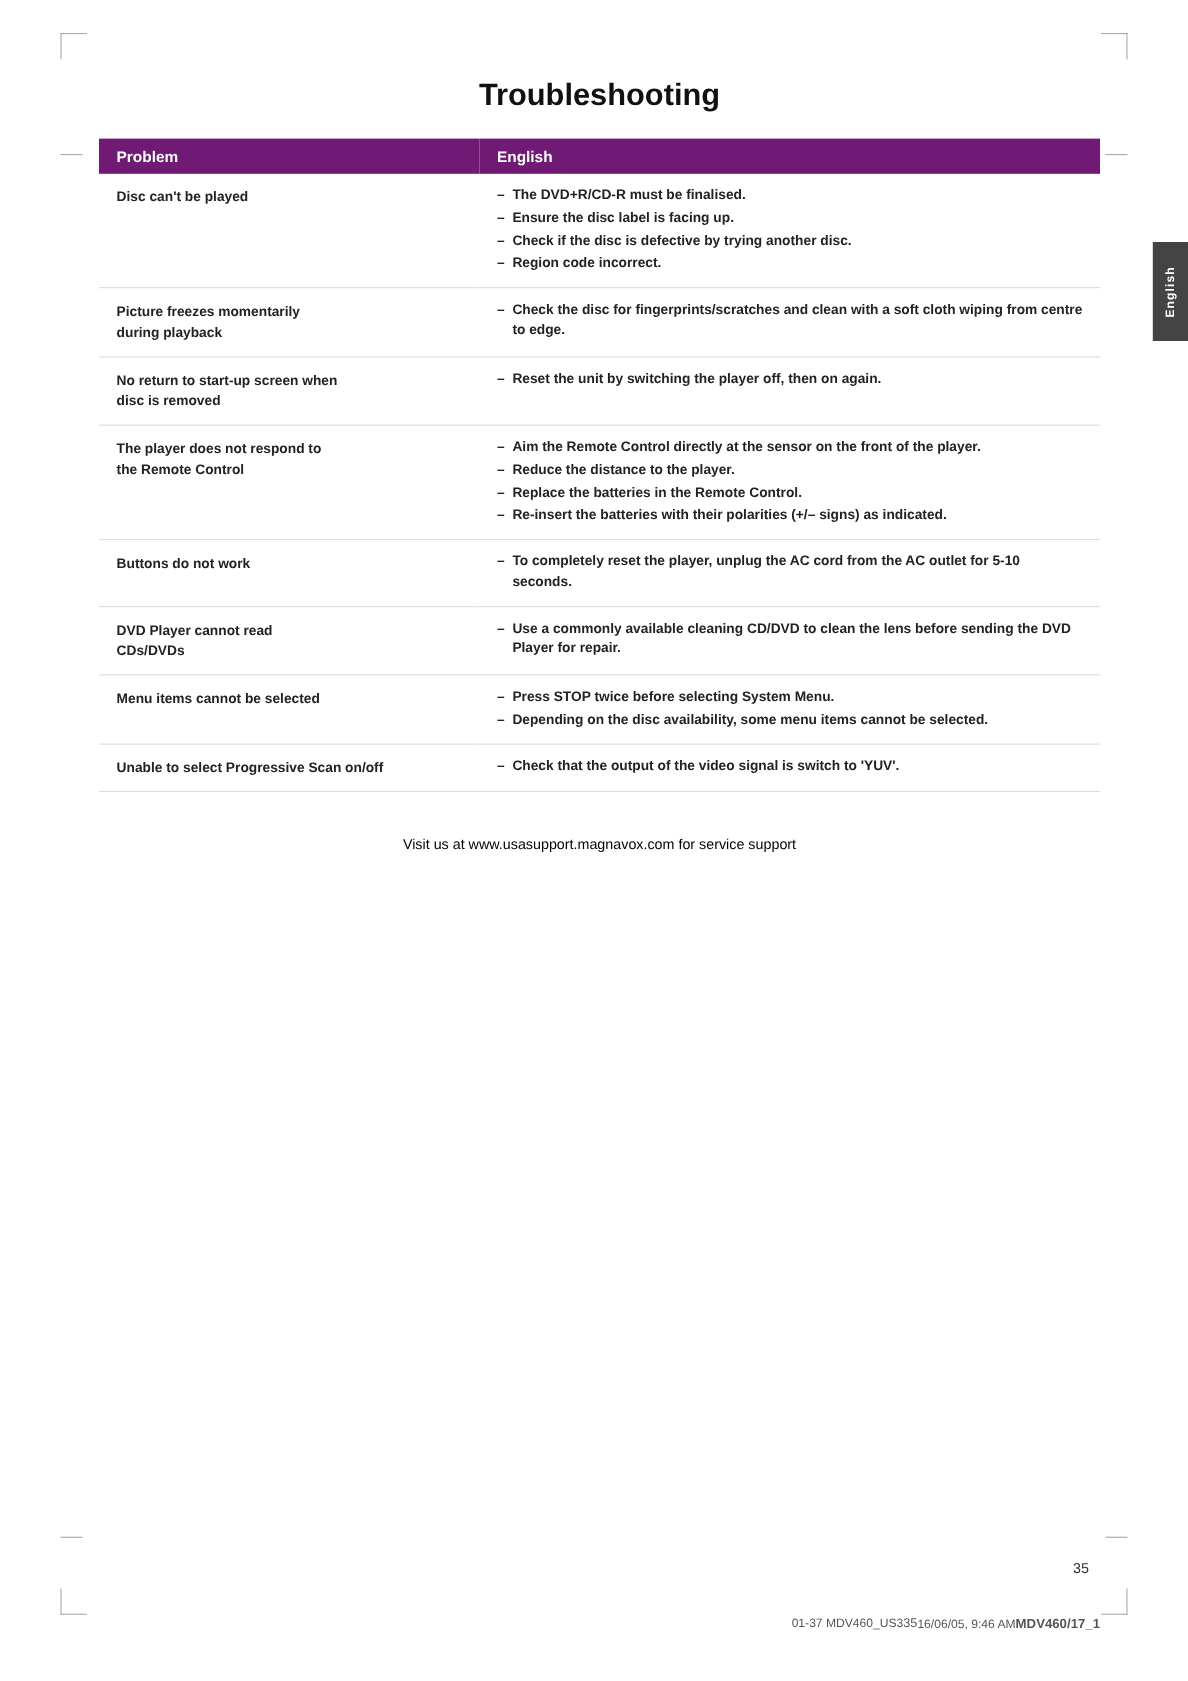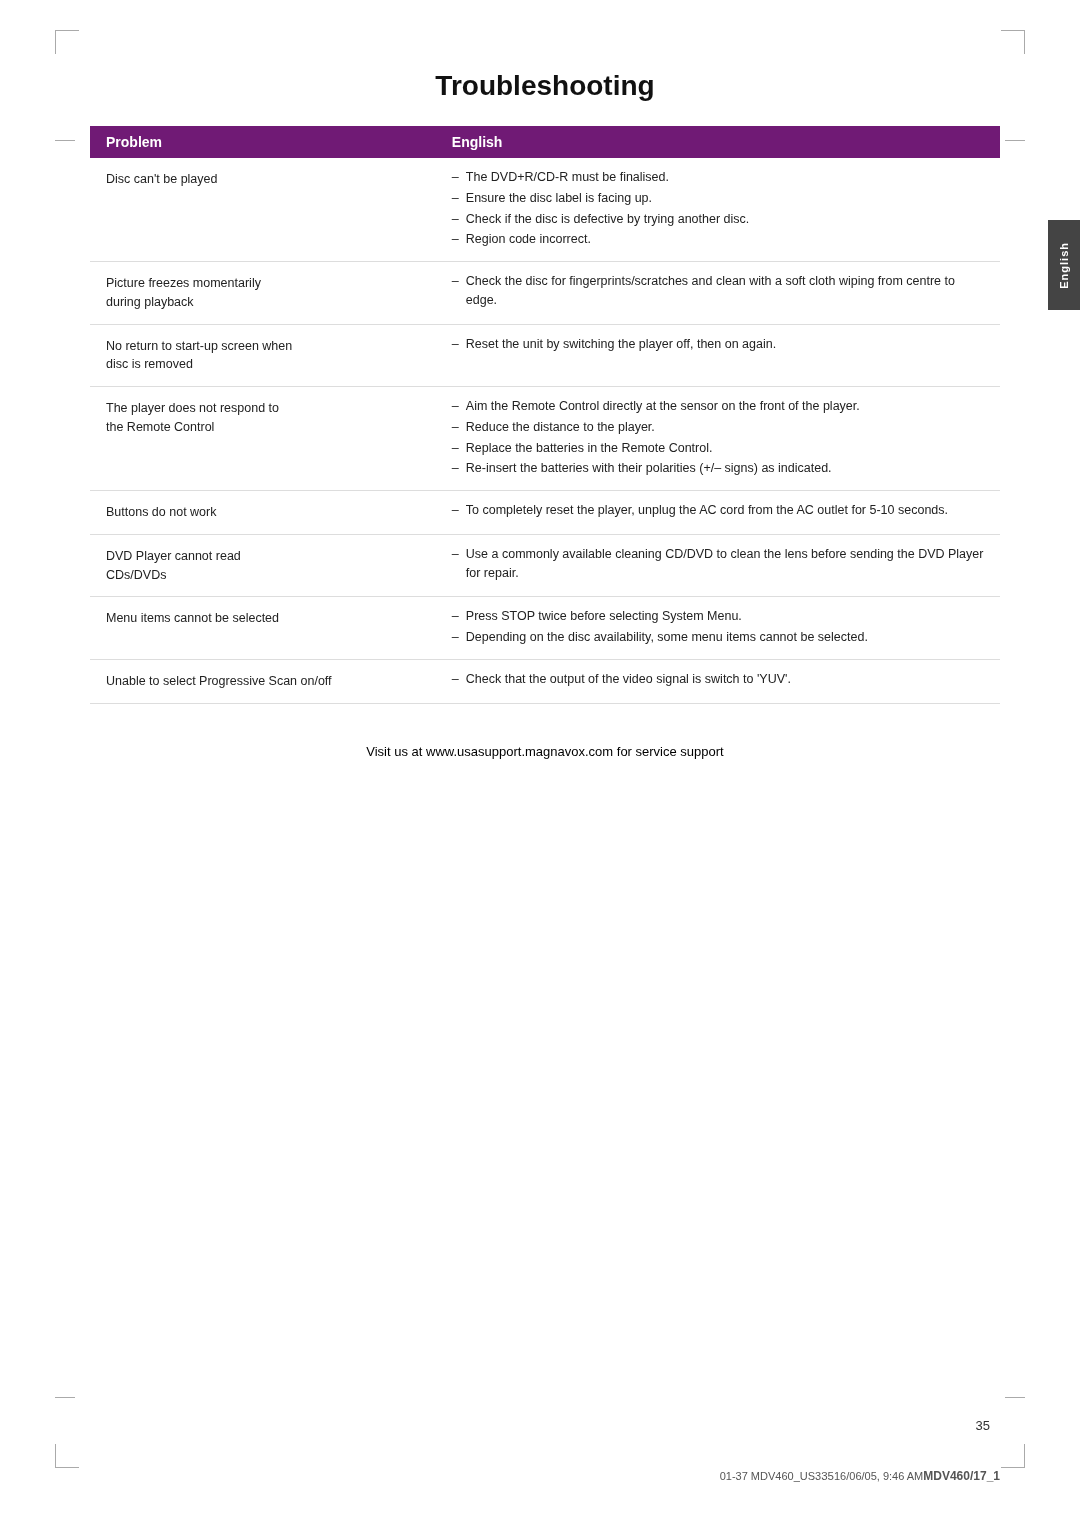--- a/index.html
+++ b/index.html
@@ -95,40 +95,41 @@
     }
 
     .trouble-table tbody tr td {
       padding: 10px 16px;
       vertical-align: top;
       font-size: 12.5px;
       line-height: 1.5;
     }
 
     .trouble-table tbody tr td:first-child {
-      font-weight: normal;
+      font-weight: bold;
       font-size: 12.5px;
     }
 
     .problem-cell {
       padding-top: 12px !important;
       padding-bottom: 12px !important;
     }
 
     .solution-list {
       list-style: none;
       padding: 0;
       margin: 0;
     }
 
     .solution-list li {
       position: relative;
       padding-left: 14px;
       margin-bottom: 2px;
       line-height: 1.5;
+      font-weight: bold;
     }
 
     .solution-list li::before {
       content: "–";
       position: absolute;
       left: 0;
     }
 
     
     .footer-url {

